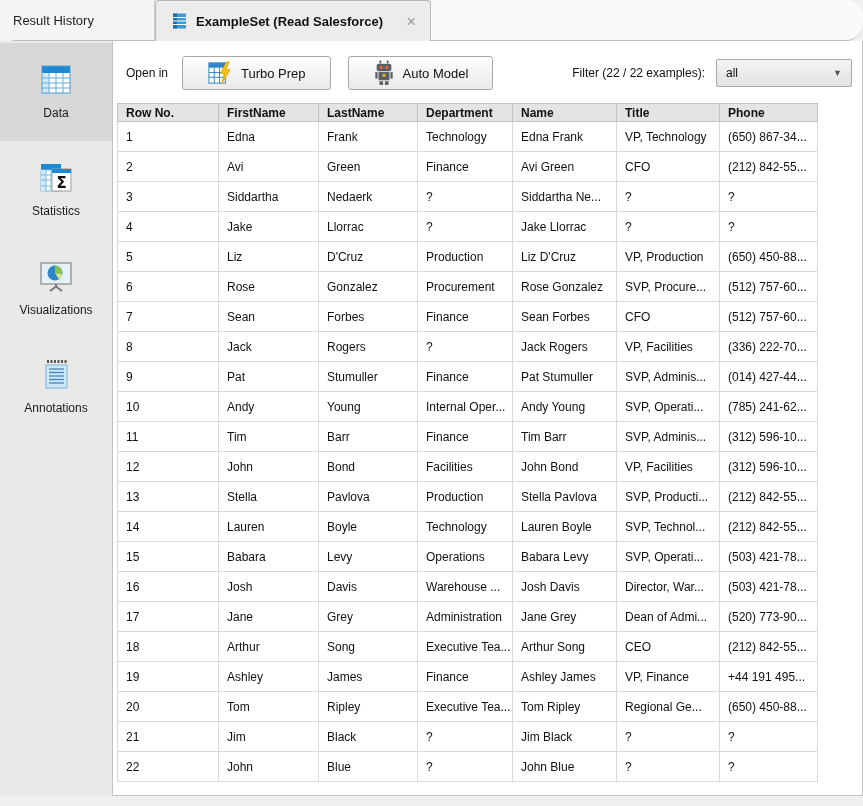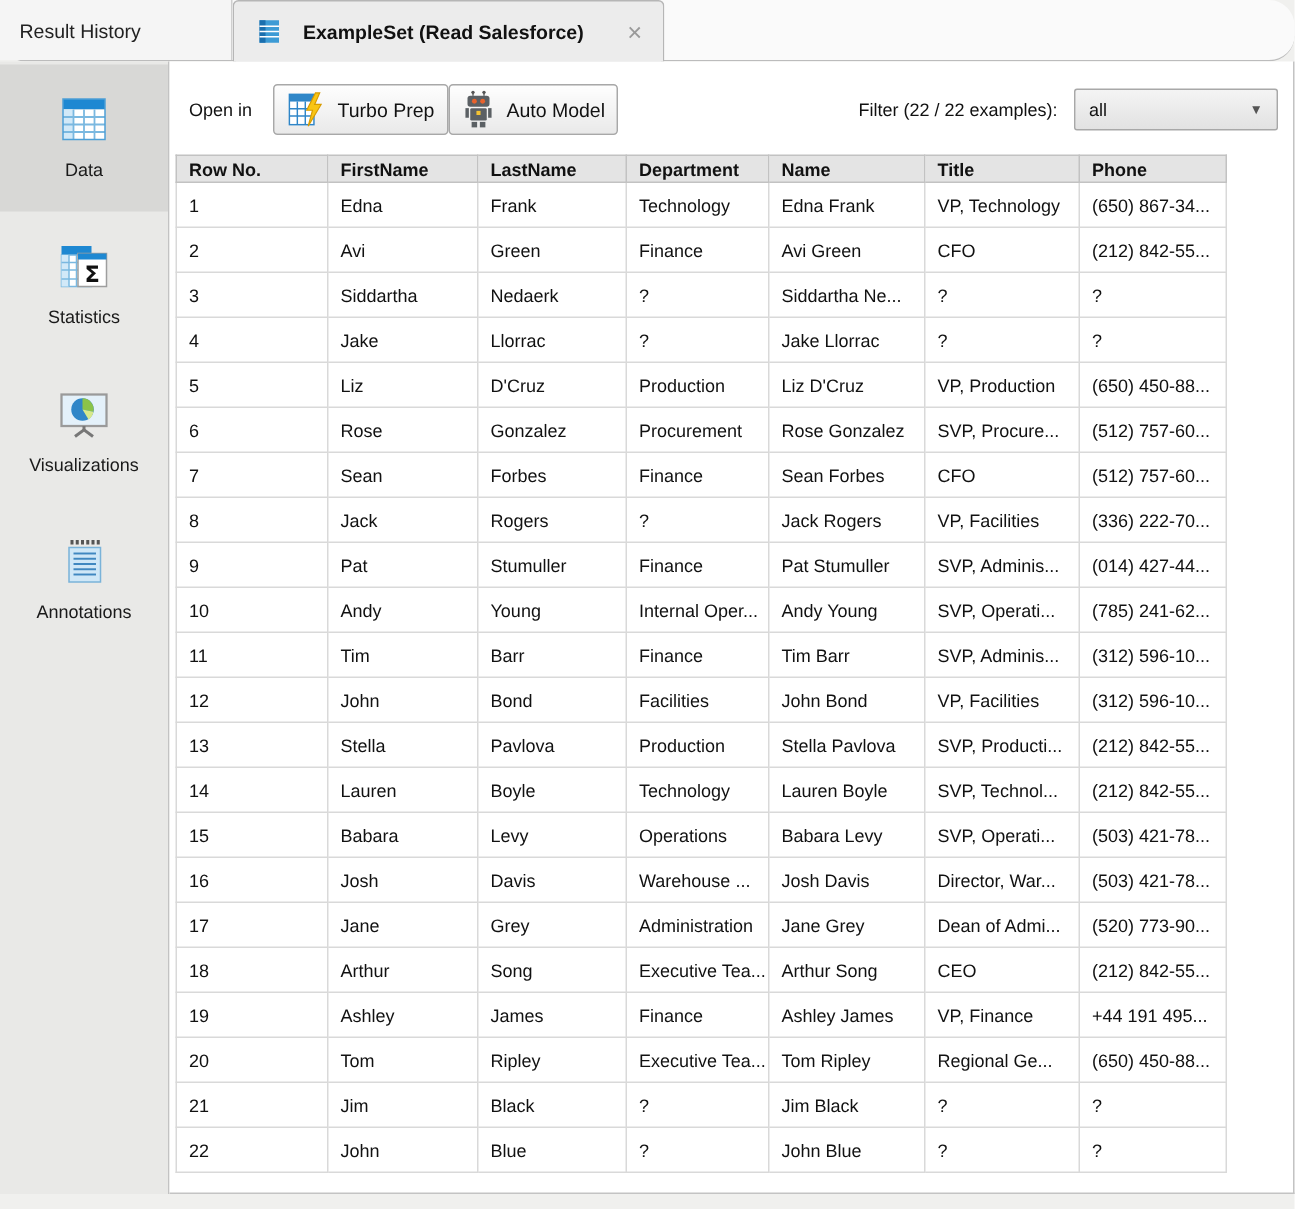--- a/index.html
+++ b/index.html
@@ -17,21 +17,21 @@
     border-bottom:1px solid #bcbcbc;
     display:flex; align-items:stretch;border-radius:17px;
   }
   .tab-inactive {
     width:155px; display:flex; align-items:center;
     padding-left:13px; font-size:13px; color:#222;
     background:#f5f5f5; border-right:1px solid #cfcfcf;
     cursor:pointer;
   }
   .tab-active {
-    display:flex; align-items:center; gap:15px;
+    display:flex; align-items:center; gap:9px;
     padding:0 14px 0 16px;
     background:#ececec;
     border:1px solid #b6b6b6; border-bottom:none;
     border-radius:4px 4px 0 0;
     margin-bottom:-1px; position:relative; z-index:2;
     font-size:13px; font-weight:bold; color:#111;
     cursor:pointer;
   }
   .tab-close {
     color:#9a9a9a; font-size:17px; font-weight:normal;
@@ -62,24 +62,25 @@
 
   
   .toolbar {
     display:flex; align-items:center;
     padding:15px 10px 13px 13px;
     justify-content:flex-end;
   }
   .openin-label { font-size:12px; color:#111; margin-right:14px; }
   .btn {
     display:inline-flex; align-items:center; gap:8px;
-    height:34px; padding:0 8px;
+    height:34px; padding:0 24px;
     background:linear-gradient(#fefefe,#e9e9e9);
     border:1px solid #a8a8a8; border-radius:3px;
     font-size:13px; color:#111; cursor:pointer;
+    margin-right:17px;
     font-family:"Liberation Sans",sans-serif;
   }
   .spacer { flex:1; }
   .filter-label { font-size:12px; color:#111; margin-right:11px; }
   .dropdown {
     width:136px; height:28px;
     background:linear-gradient(#f4f4f4,#e2e2e2);
     border:1px solid #a8a8a8; border-radius:2px;
     display:flex; align-items:center;
     padding:0 9px; font-size:12px; color:#111; cursor:pointer;gap:14px;

